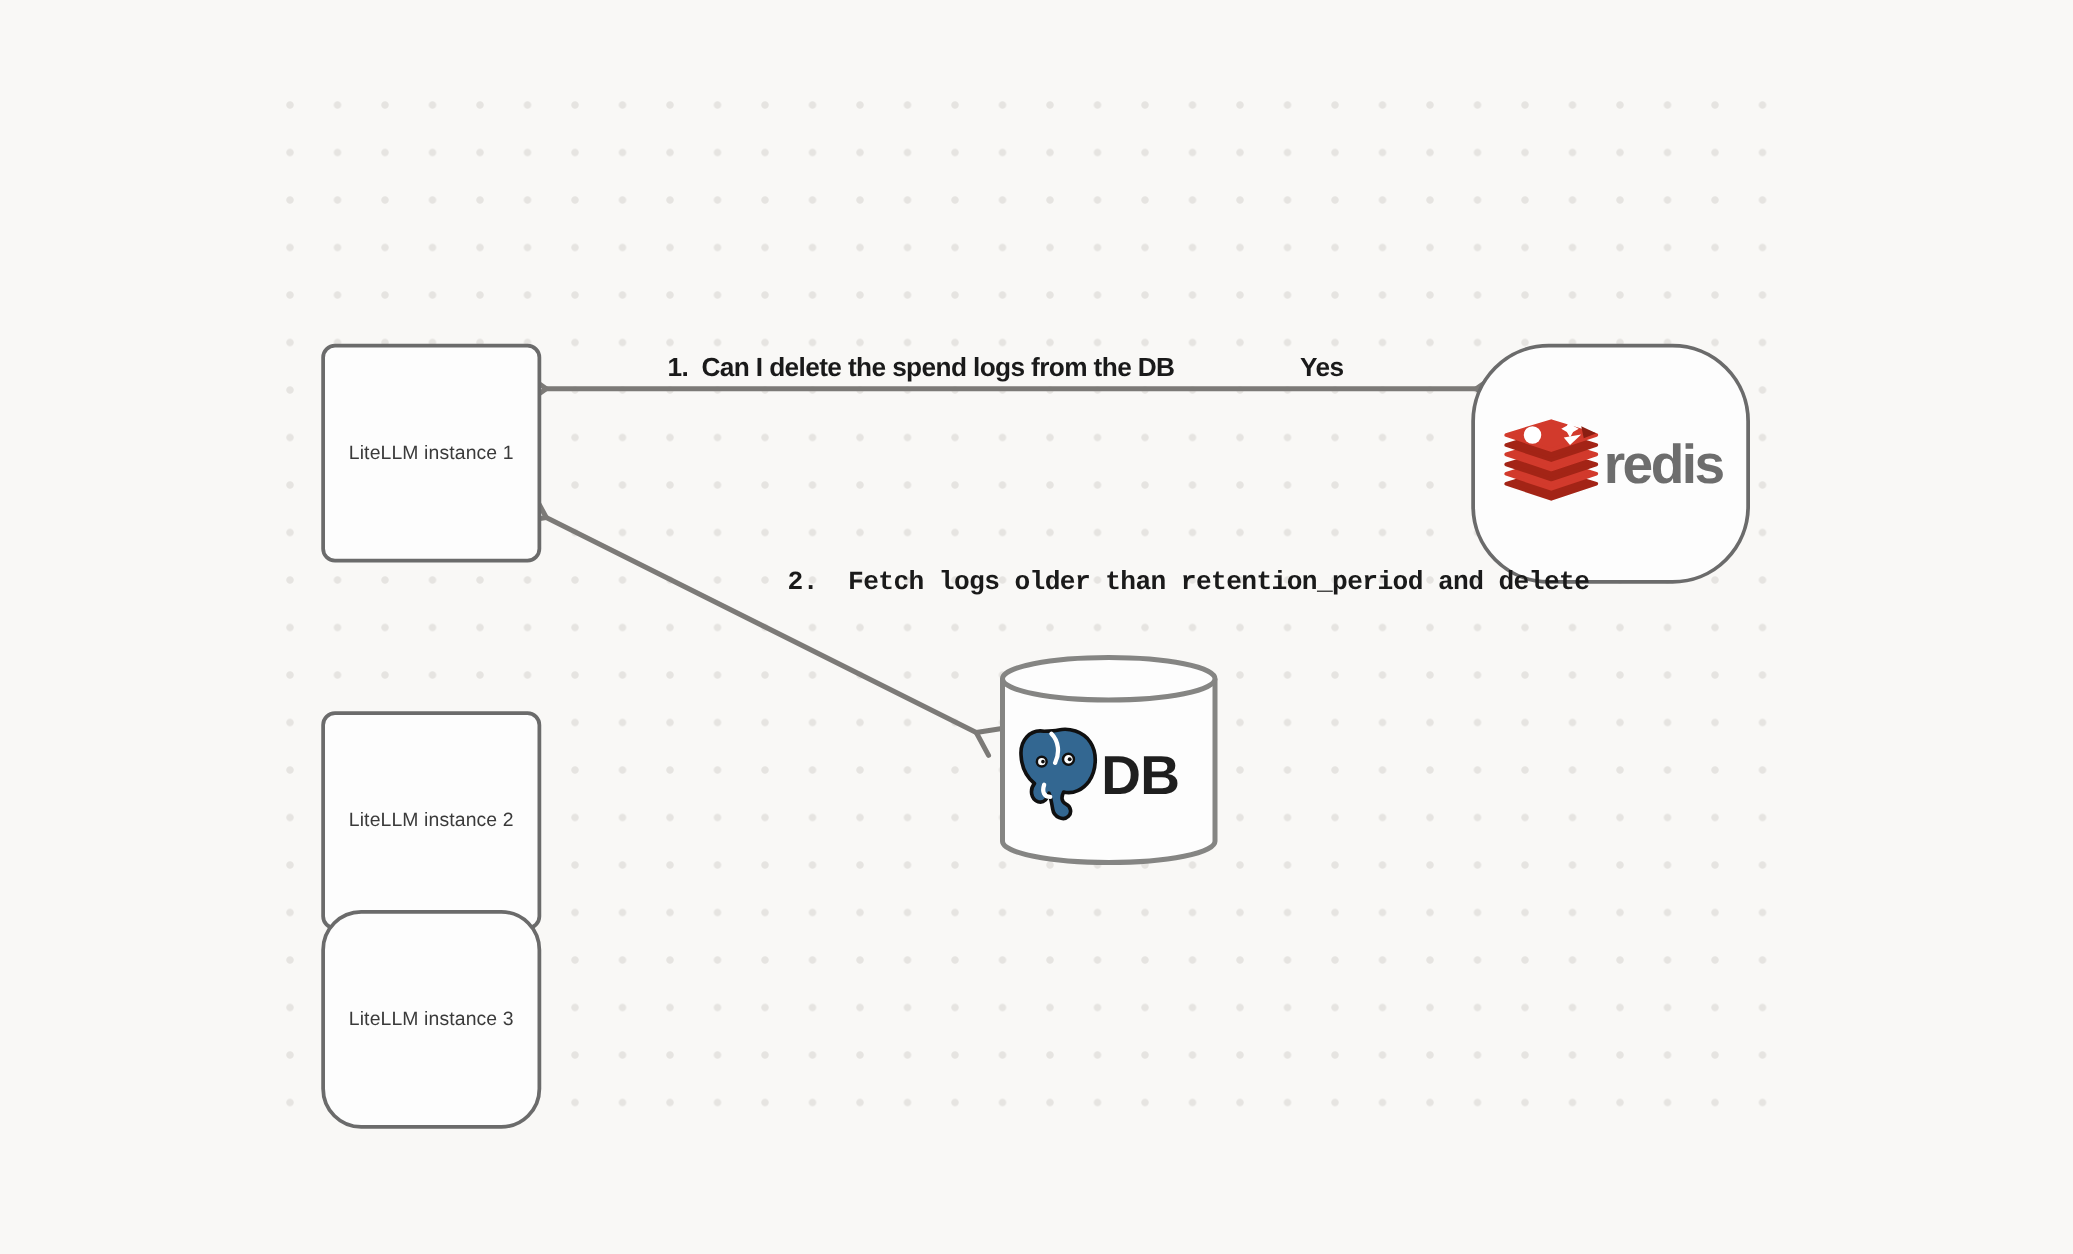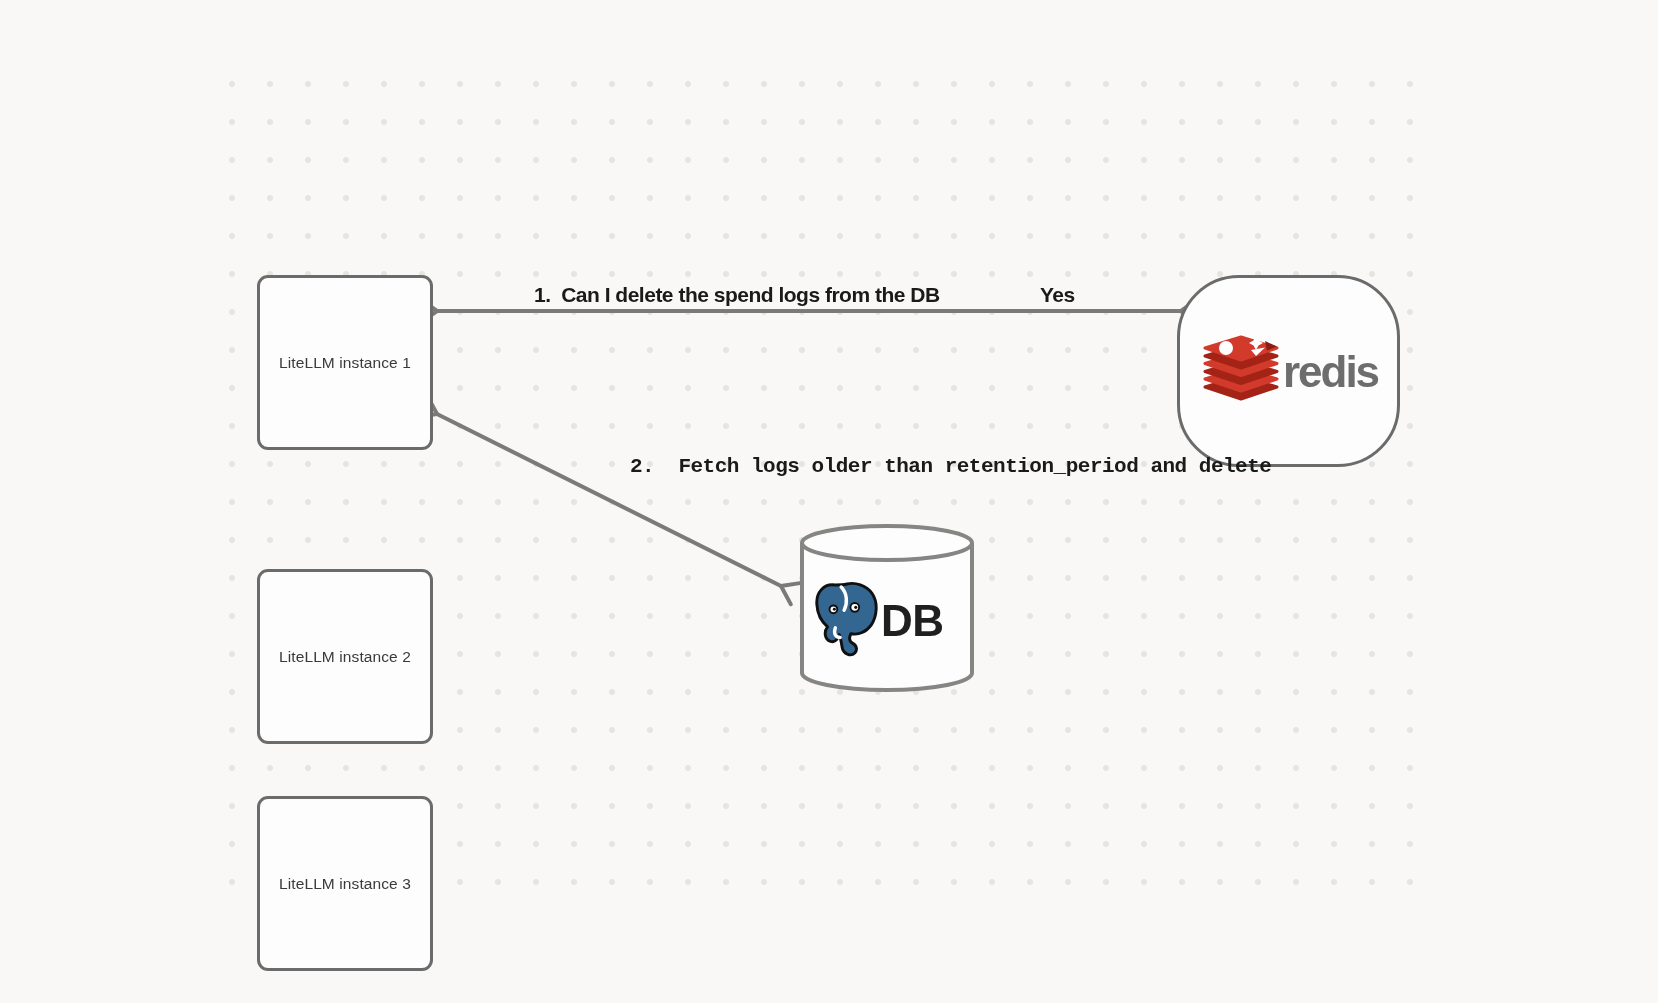--- a/index.html
+++ b/index.html
@@ -14,21 +14,21 @@
     background-size:38px 38px;
   }
   .litellm-box{
     position:absolute;left:257px;width:176px;height:175px;
     box-sizing:border-box;border:3.5px solid #6b6b6b;border-radius:11px;
     background:#fdfdfd;display:flex;align-items:center;justify-content:center;
   }
   .litellm-box .box-label{
     font-size:15.5px;color:#3a3a3a;letter-spacing:0.1px;
   }
-  .box-1{top:275px;} .box-2{top:545px;margin-top:24px;} .box-3{top:796px;}
+  .box-1{top:275px;} .box-2{top:545px;margin-top:24px;} .box-3{top:728px;border-radius:32px;}
   .redis-node{
     position:absolute;left:1177px;top:275px;width:223px;height:192px;
     box-sizing:border-box;border:3.5px solid #6b6b6b;border-radius:62px;
     background:#fdfdfd;display:flex;flex-direction:row;align-items:center;justify-content:center;
   }
   .redis-wordmark{
     font-size:44px;font-weight:700;color:#6d6d6d;letter-spacing:-2px;line-height:0.95;
     margin-top:2px;
   }
   .arrow-layer{position:absolute;left:0;top:0;width:1658px;height:1003px;}

